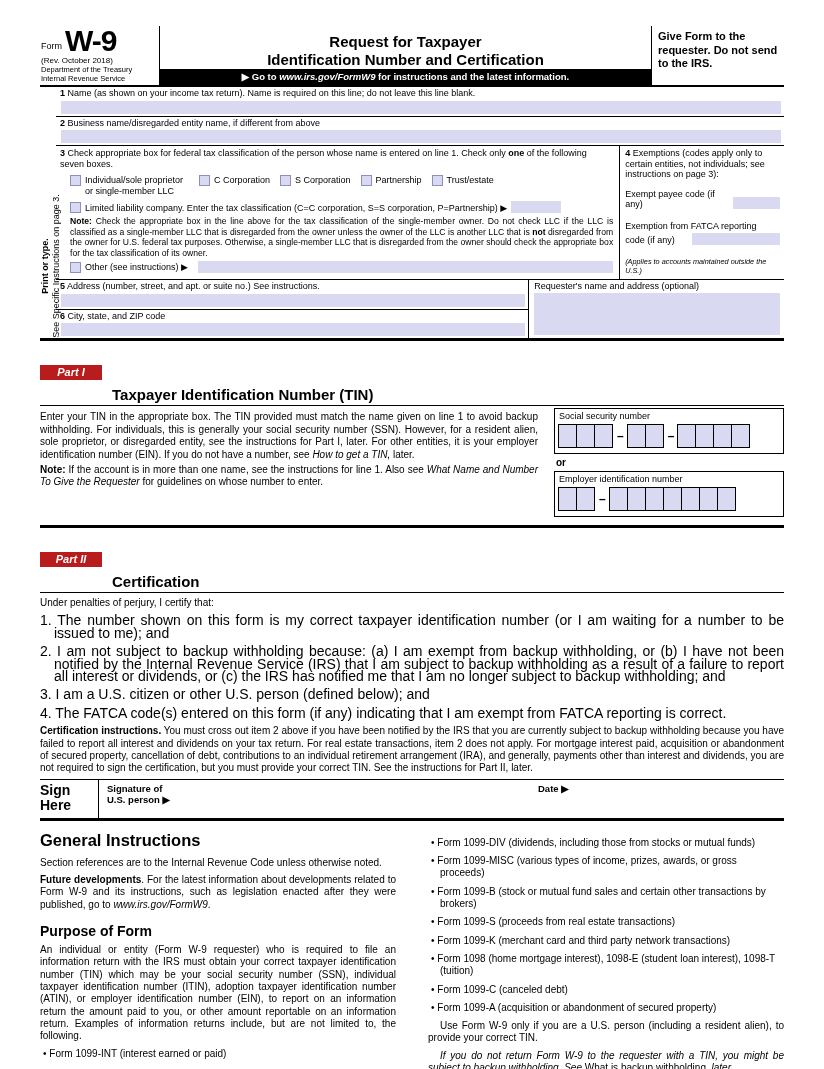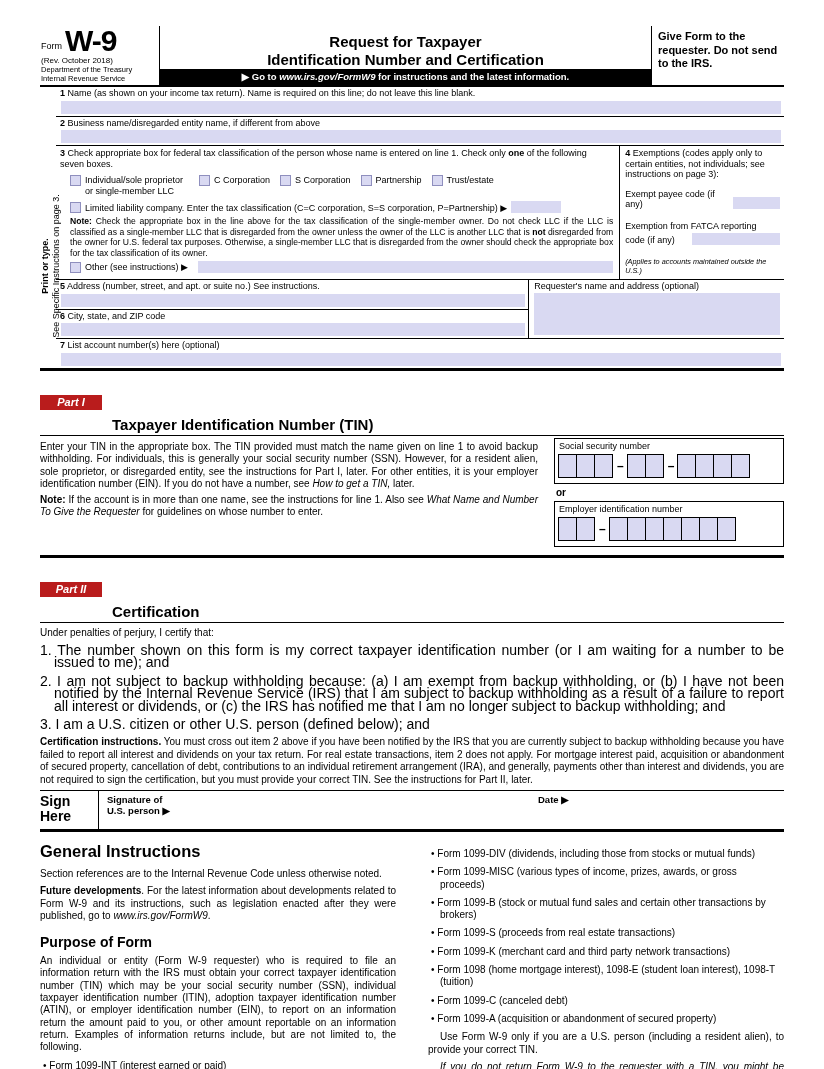--- a/index.html
+++ b/index.html
@@ -231,27 +231,20 @@
             </div>
             <div class="fill-strip"></div>
           </div>
         </div>
         <div class="colreq">
           <div class="req-label">Requester's name and address (optional)</div>
           <div class="req-fill"></div>
         </div>
       </div>
 
-      <div class="frow">
-        <div class="flabel">
-          <b>7</b>
-          <span>List account number(s) here (optional)</span>
-        </div>
-        <div class="fill-strip"></div>
-      </div>
     </div>
   </div>
 
   <div class="part-head">
     <span class="badge">Part I</span>
     <span class="part-title">Taxpayer Identification Number (TIN)</span>
   </div>
   <div class="p1-body">
     <div class="p1-text">
       <p class="p"><span>Enter your TIN in the appropriate box. The TIN provided must match the name given on line 1 to avoid backup withholding. For individuals, this is generally your social security number (SSN). However, for a resident alien, sole proprietor, or disregarded entity, see the instructions for Part I, later. For other entities, it is your employer identification number (EIN). If you do not have a number, see </span><span class="it">How to get a TIN,</span><span> later.</span></p>
@@ -295,20 +288,21 @@
 
   <div class="part-head">
     <span class="badge">Part II</span>
     <span class="part-title">Certification</span>
   </div>
   <div>
     <p class="p2-intro">Under penalties of perjury, I certify that:</p>
     <p class="p2-item">1. The number shown on this form is my correct taxpayer identification number (or I am waiting for a number to be issued to me); and</p>
     <p class="p2-item">2. I am not subject to backup withholding because: (a) I am exempt from backup withholding, or (b) I have not been notified by the Internal Revenue Service (IRS) that I am subject to backup withholding as a result of a failure to report all interest or dividends, or (c) the IRS has notified me that I am no longer subject to backup withholding; and</p>
     <p class="p2-item">3. I am a U.S. citizen or other U.S. person (defined below); and</p>
+    <p class="p2-item">4. The FATCA code(s) entered on this form (if any) indicating that I am exempt from FATCA reporting is correct.</p>
     <p class="p"><b>Certification instructions.</b><span> You must cross out item 2 above if you have been notified by the IRS that you are currently subject to backup withholding because you have failed to report all interest and dividends on your tax return. For real estate transactions, item 2 does not apply. For mortgage interest paid, acquisition or abandonment of secured property, cancellation of debt, contributions to an individual retirement arrangement (IRA), and generally, payments other than interest and dividends, you are not required to sign the certification, but you must provide your correct TIN. See the instructions for Part II, later.</span></p>
   </div>
 
   <div class="sign-row">
     <div class="sign-here">
       <div>Sign</div>
       <div>Here</div>
     </div>
     <div class="sig-cell">
       <div>Signature of</div>

